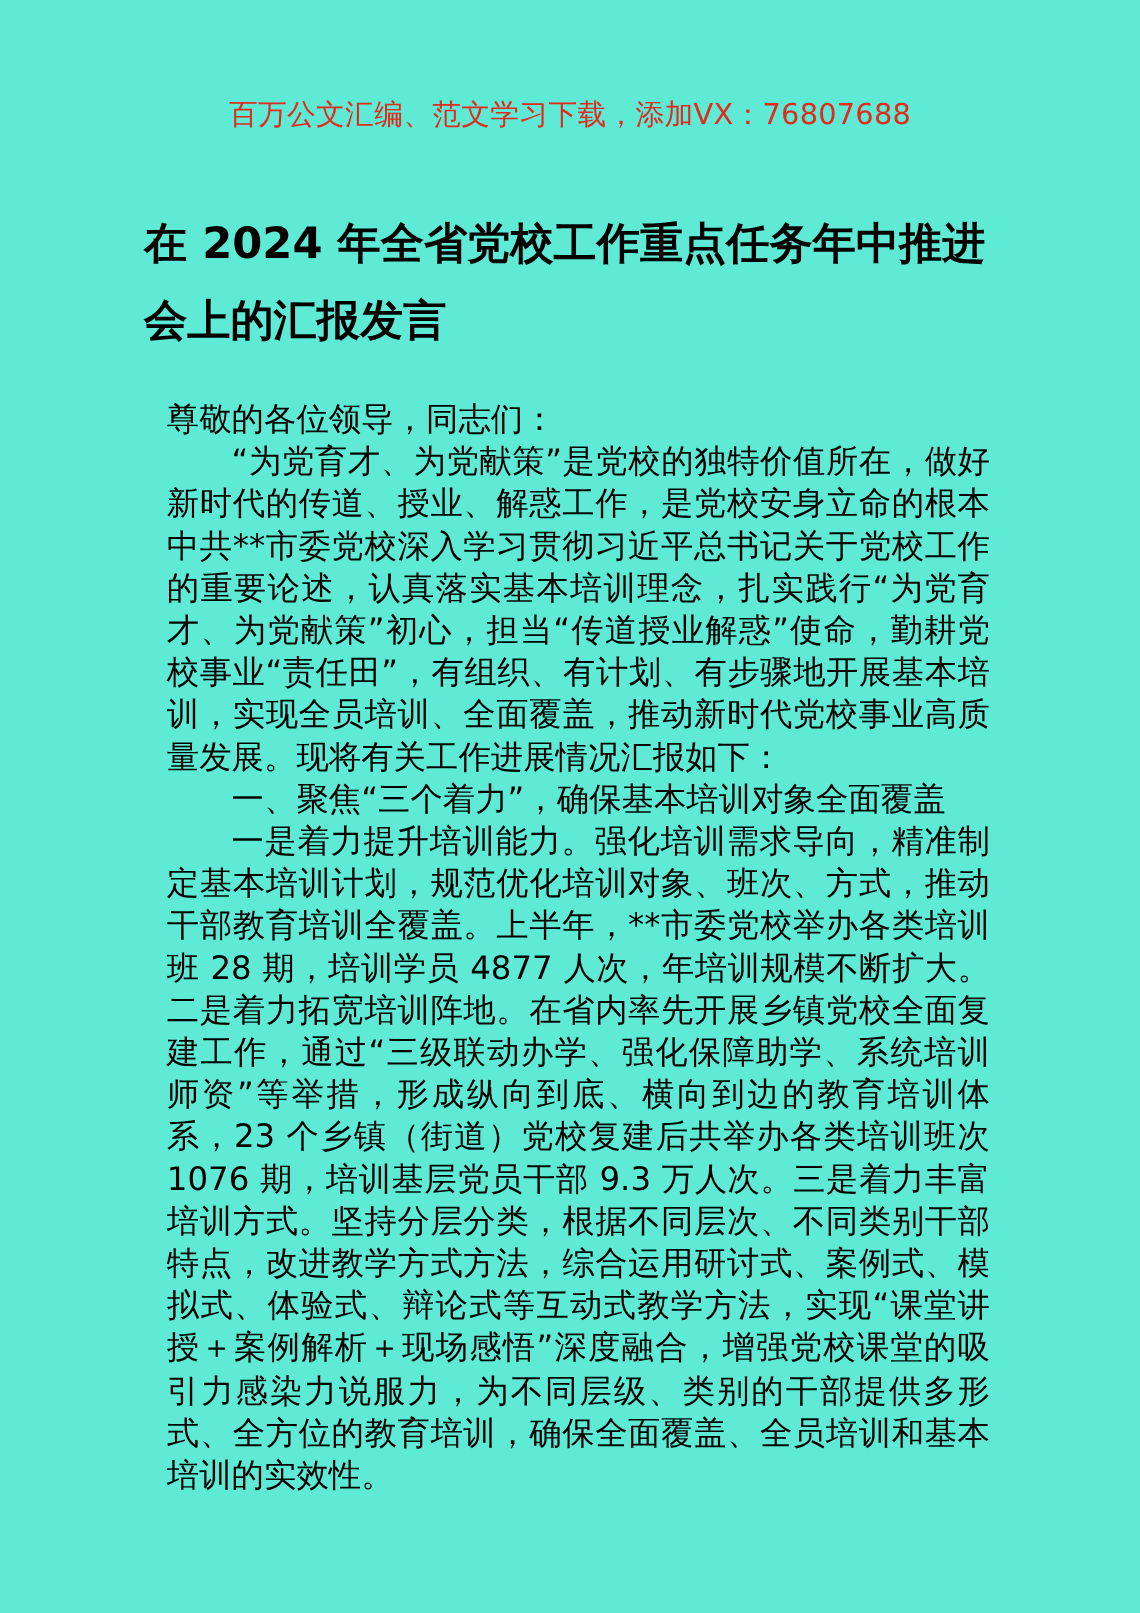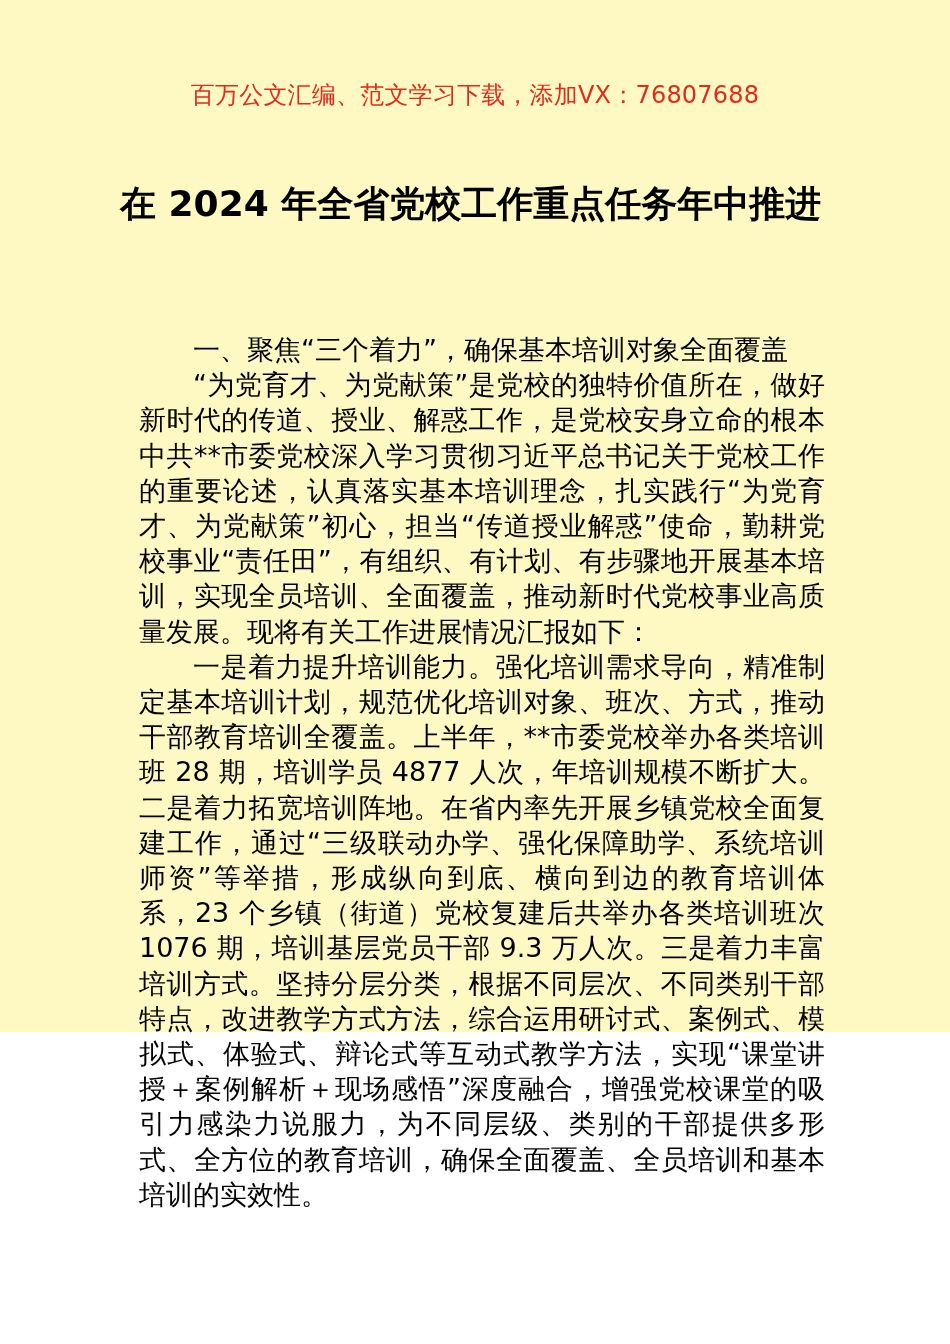--- a/index.html
+++ b/index.html
@@ -11,22 +11,22 @@
     width: 950px;
     height: 1344px;
     font-family: "DejaVu Sans", "Liberation Sans", sans-serif;
     color: #000000;
     overflow: hidden;
   }
 
   .page {
     position: relative;
     width: 950px;
-    height: 1032px;
-    background: #fef9c3;
+    height: 1344px;
+    background: #5eead4;
     box-sizing: border-box;
   }
 
   
   .promo-header {
     position: absolute;
     top: 78px;
     left: 0;
     width: 950px;
     text-align: center;
@@ -80,21 +80,23 @@
 </style>
 </head>
 <body>
 
 <div class="page">
 
   <div class="promo-header" style="color:#e02b1d;">百万公文汇编、范文学习下载，添加VX：76807688</div>
 
   <div class="doc-title">
     <div>在 2024 年全省党校工作重点任务年中推进</div>
+    <div>会上的汇报发言</div>
   </div>
 
   <div class="doc-body">
+    <p class="para flush">尊敬的各位领导，同志们：</p>
+    <p class="para indent">“为党育才、为党献策”是党校的独特价值所在，做好新时代的传道、授业、解惑工作，是党校安身立命的根本中共**市委党校深入学习贯彻习近平总书记关于党校工作的重要论述，认真落实基本培训理念，扎实践行“为党育才、为党献策”初心，担当“传道授业解惑”使命，勤耕党校事业“责任田”，有组织、有计划、有步骤地开展基本培训，实现全员培训、全面覆盖，推动新时代党校事业高质量发展。现将有关工作进展情况汇报如下：</p>
     <p class="para indent">一、聚焦“三个着力”，确保基本培训对象全面覆盖</p>
-    <p class="para indent">“为党育才、为党献策”是党校的独特价值所在，做好新时代的传道、授业、解惑工作，是党校安身立命的根本中共**市委党校深入学习贯彻习近平总书记关于党校工作的重要论述，认真落实基本培训理念，扎实践行“为党育才、为党献策”初心，担当“传道授业解惑”使命，勤耕党校事业“责任田”，有组织、有计划、有步骤地开展基本培训，实现全员培训、全面覆盖，推动新时代党校事业高质量发展。现将有关工作进展情况汇报如下：</p>
     <p class="para indent">一是着力提升培训能力。强化培训需求导向，精准制定基本培训计划，规范优化培训对象、班次、方式，推动干部教育培训全覆盖。上半年，**市委党校举办各类培训班 28 期，培训学员 4877 人次，年培训规模不断扩大。二是着力拓宽培训阵地。在省内率先开展乡镇党校全面复建工作，通过“三级联动办学、强化保障助学、系统培训师资”等举措，形成纵向到底、横向到边的教育培训体系，23 个乡镇（街道）党校复建后共举办各类培训班次 1076 期，培训基层党员干部 9.3 万人次。三是着力丰富培训方式。坚持分层分类，根据不同层次、不同类别干部特点，改进教学方式方法，综合运用研讨式、案例式、模拟式、体验式、辩论式等互动式教学方法，实现“课堂讲授＋案例解析＋现场感悟”深度融合，增强党校课堂的吸引力感染力说服力，为不同层级、类别的干部提供多形式、全方位的教育培训，确保全面覆盖、全员培训和基本培训的实效性。</p>
   </div>
 
 </div>
 
 </body></html>

